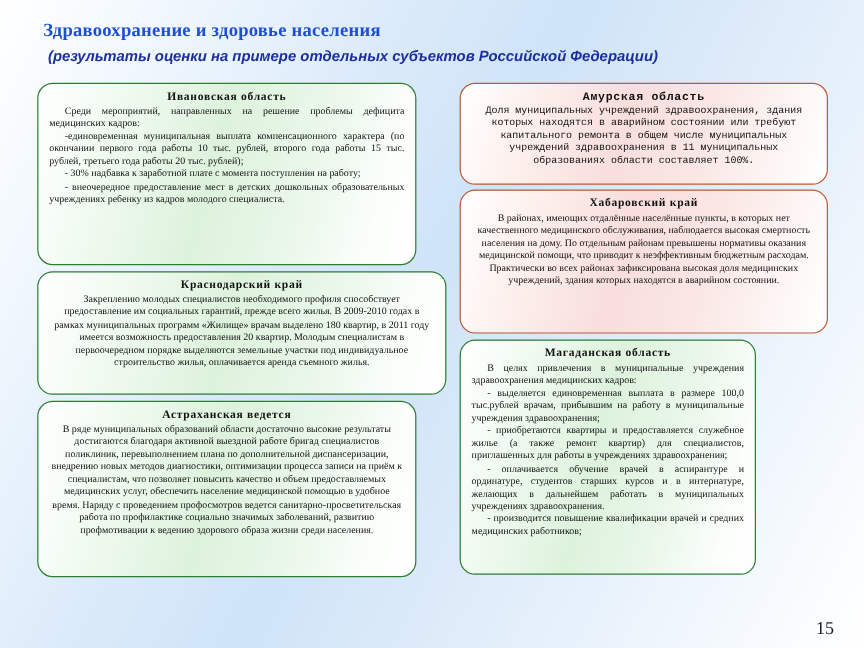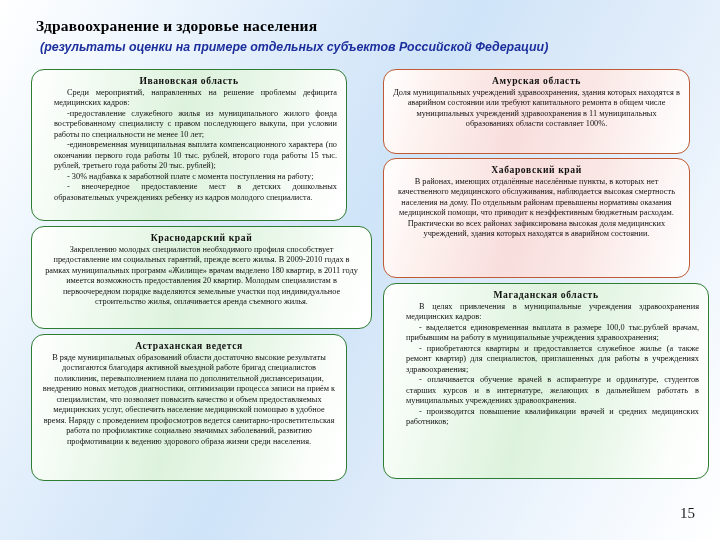--- a/index.html
+++ b/index.html
@@ -32,21 +32,21 @@
   .title-block {
     position: absolute;
     left: 36px;
     top: 17px;
     width: 650px;
   }
   .title-main {
     font-family: "Liberation Serif", "DejaVu Serif", serif;
     font-weight: bold;
     font-size: 15.5px;
-    color: #000000;
+    color: #1d4ed8;
     letter-spacing: 0.2px;
     line-height: 1.15;
     white-space: nowrap;
   }
   .title-sub {
     margin-top: 5px;
     margin-left: 4px;
     font-family: Liberation Sans, sans-serif;
     font-weight: bold;
     font-style: italic;
@@ -101,56 +101,54 @@
     text-justify: inter-word;
   }
   .box-body.centered {
     text-align: center;
   }
   .box-body p {
     margin: 0;
   }
   .box-body p.ind {
     text-indent: 13px;
-    margin-left: 13px;
   }
 
   
   #box-ivanovskaya   { left: 31px;  top: 69px;  width: 316px; height: 152px; }
   #box-krasnodarsky  { left: 31px;  top: 226px; width: 341px; height: 103px; }
   #box-astrakhanskaya{ left: 31px;  top: 334px; width: 316px; height: 147px; }
-  #box-amurskaya     { left: 383px; top: 69px;  width: 307px; height: 85px;  }
+  #box-amurskaya     { left: 383px; top: 69px;  width: 307px; height: 85px; font-family: Liberation Mono, monospace;  }
   #box-khabarovsky   { left: 383px; top: 158px; width: 307px; height: 120px; }
-  #box-magadanskaya  { left: 383px; top: 283px; width: 326px; height: 196px; }
+  #box-magadanskaya  { left: 383px; top: 283px; width: 247px; height: 196px; }
 
   
   .slide-number {
     position: absolute;
     right: 25px;
-    bottom: 18px;
+    bottom: 7px;
     font-family: "Liberation Serif", "DejaVu Serif", serif;
     font-size: 15px;
     color: #1a1a1a;
   }
 </style>
 </head>
 <body>
 
 <div class="slide">
 
   <div class="title-block">
     <div class="title-main">Здравоохранение и здоровье населения</div>
     <div class="title-sub">(результаты оценки на примере отдельных субъектов Российской Федерации)</div>
   </div>
 
   <div class="box green" id="box-ivanovskaya">
     <div class="box-title">Ивановская область</div>
     <div class="box-body">
       <p class="ind">Среди мероприятий, направленных на решение проблемы дефицита медицинских кадров:</p>
-      <p class="ind">-предоставление служебного жилья из муниципального жилого фонда востребованному специалисту с правом последующего выкупа, при условии работы по специальности не менее 10 лет;</p>
       <p class="ind">-единовременная муниципальная выплата компенсационного характера (по окончании первого года работы 10 тыс. рублей, второго года работы 15 тыс. рублей, третьего года работы 20 тыс. рублей);</p>
       <p class="ind">- 30% надбавка к заработной плате с момента поступления на работу;</p>
       <p class="ind">- внеочередное предоставление мест в детских дошкольных образовательных учреждениях ребенку из кадров молодого специалиста.</p>
     </div>
   </div>
 
   <div class="box green" id="box-krasnodarsky">
     <div class="box-title">Краснодарский край</div>
     <div class="box-body centered">
       <p>Закреплению молодых специалистов необходимого профиля способствует предоставление им социальных гарантий, прежде всего жилья. В 2009-2010 годах в рамках муниципальных программ «Жилище» врачам выделено 180 квартир, в 2011 году имеется возможность предоставления 20 квартир. Молодым специалистам в первоочередном порядке выделяются земельные участки под индивидуальное строительство жилья, оплачивается аренда съемного жилья.</p>

